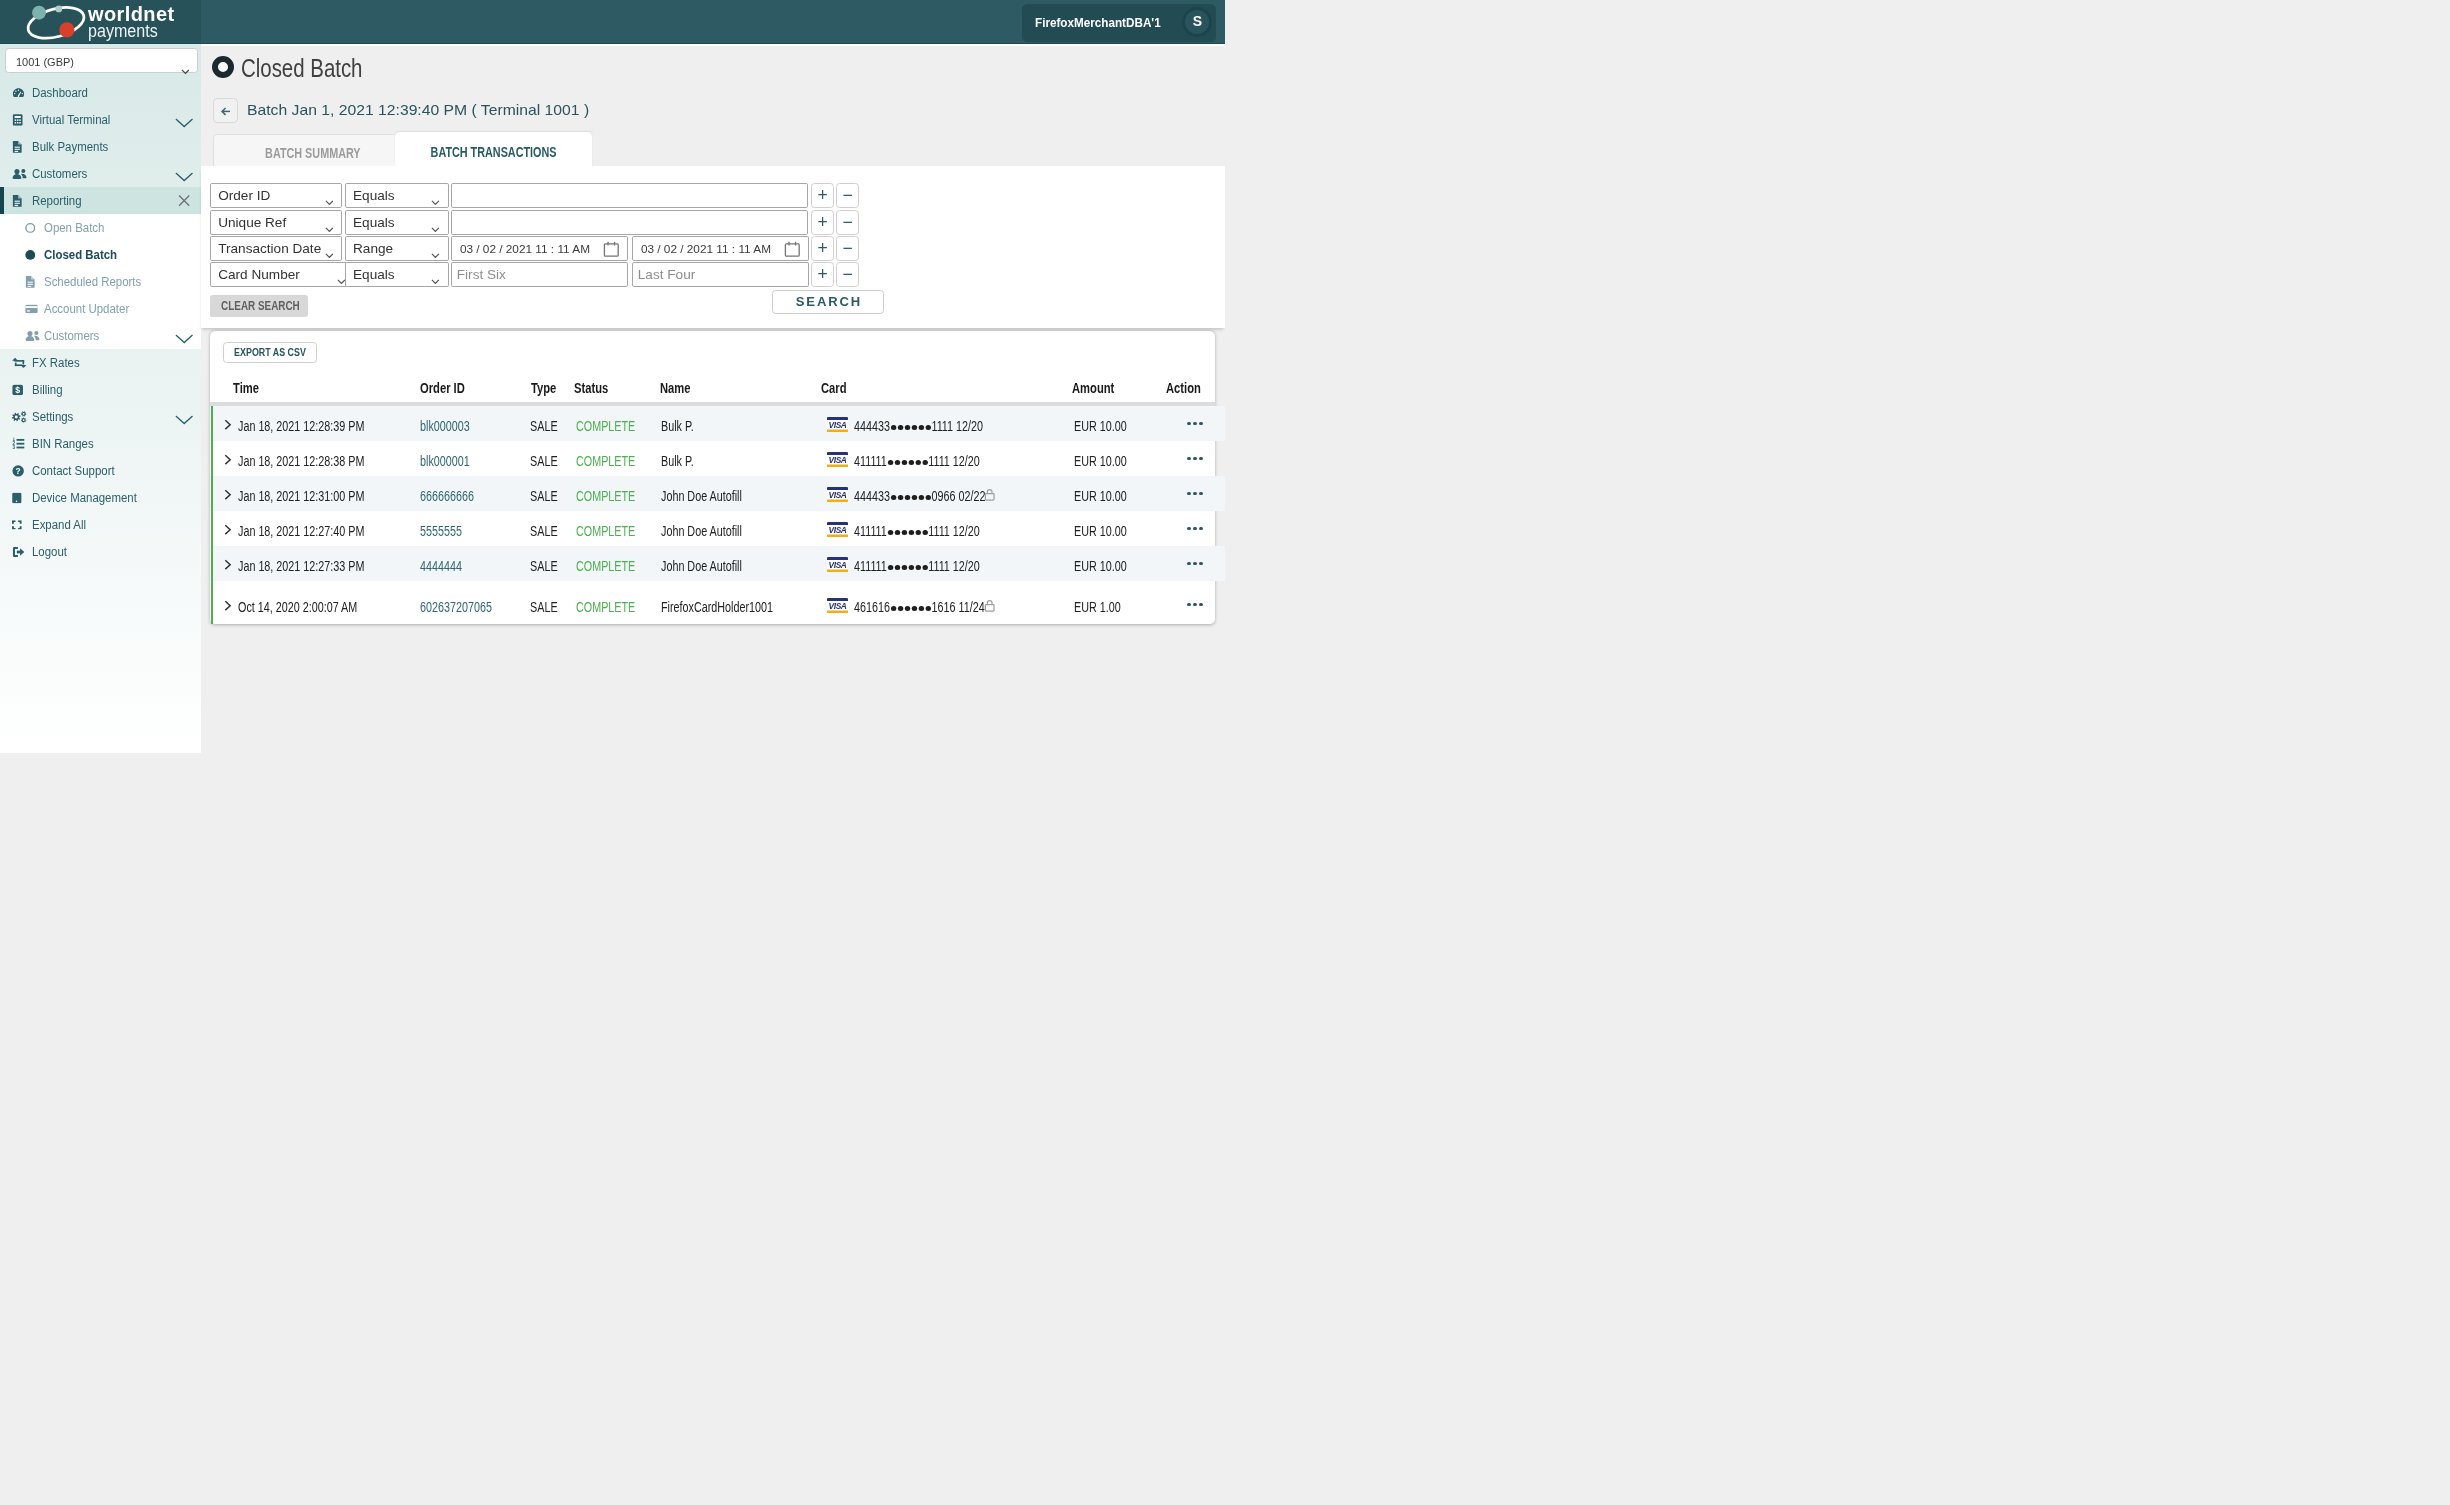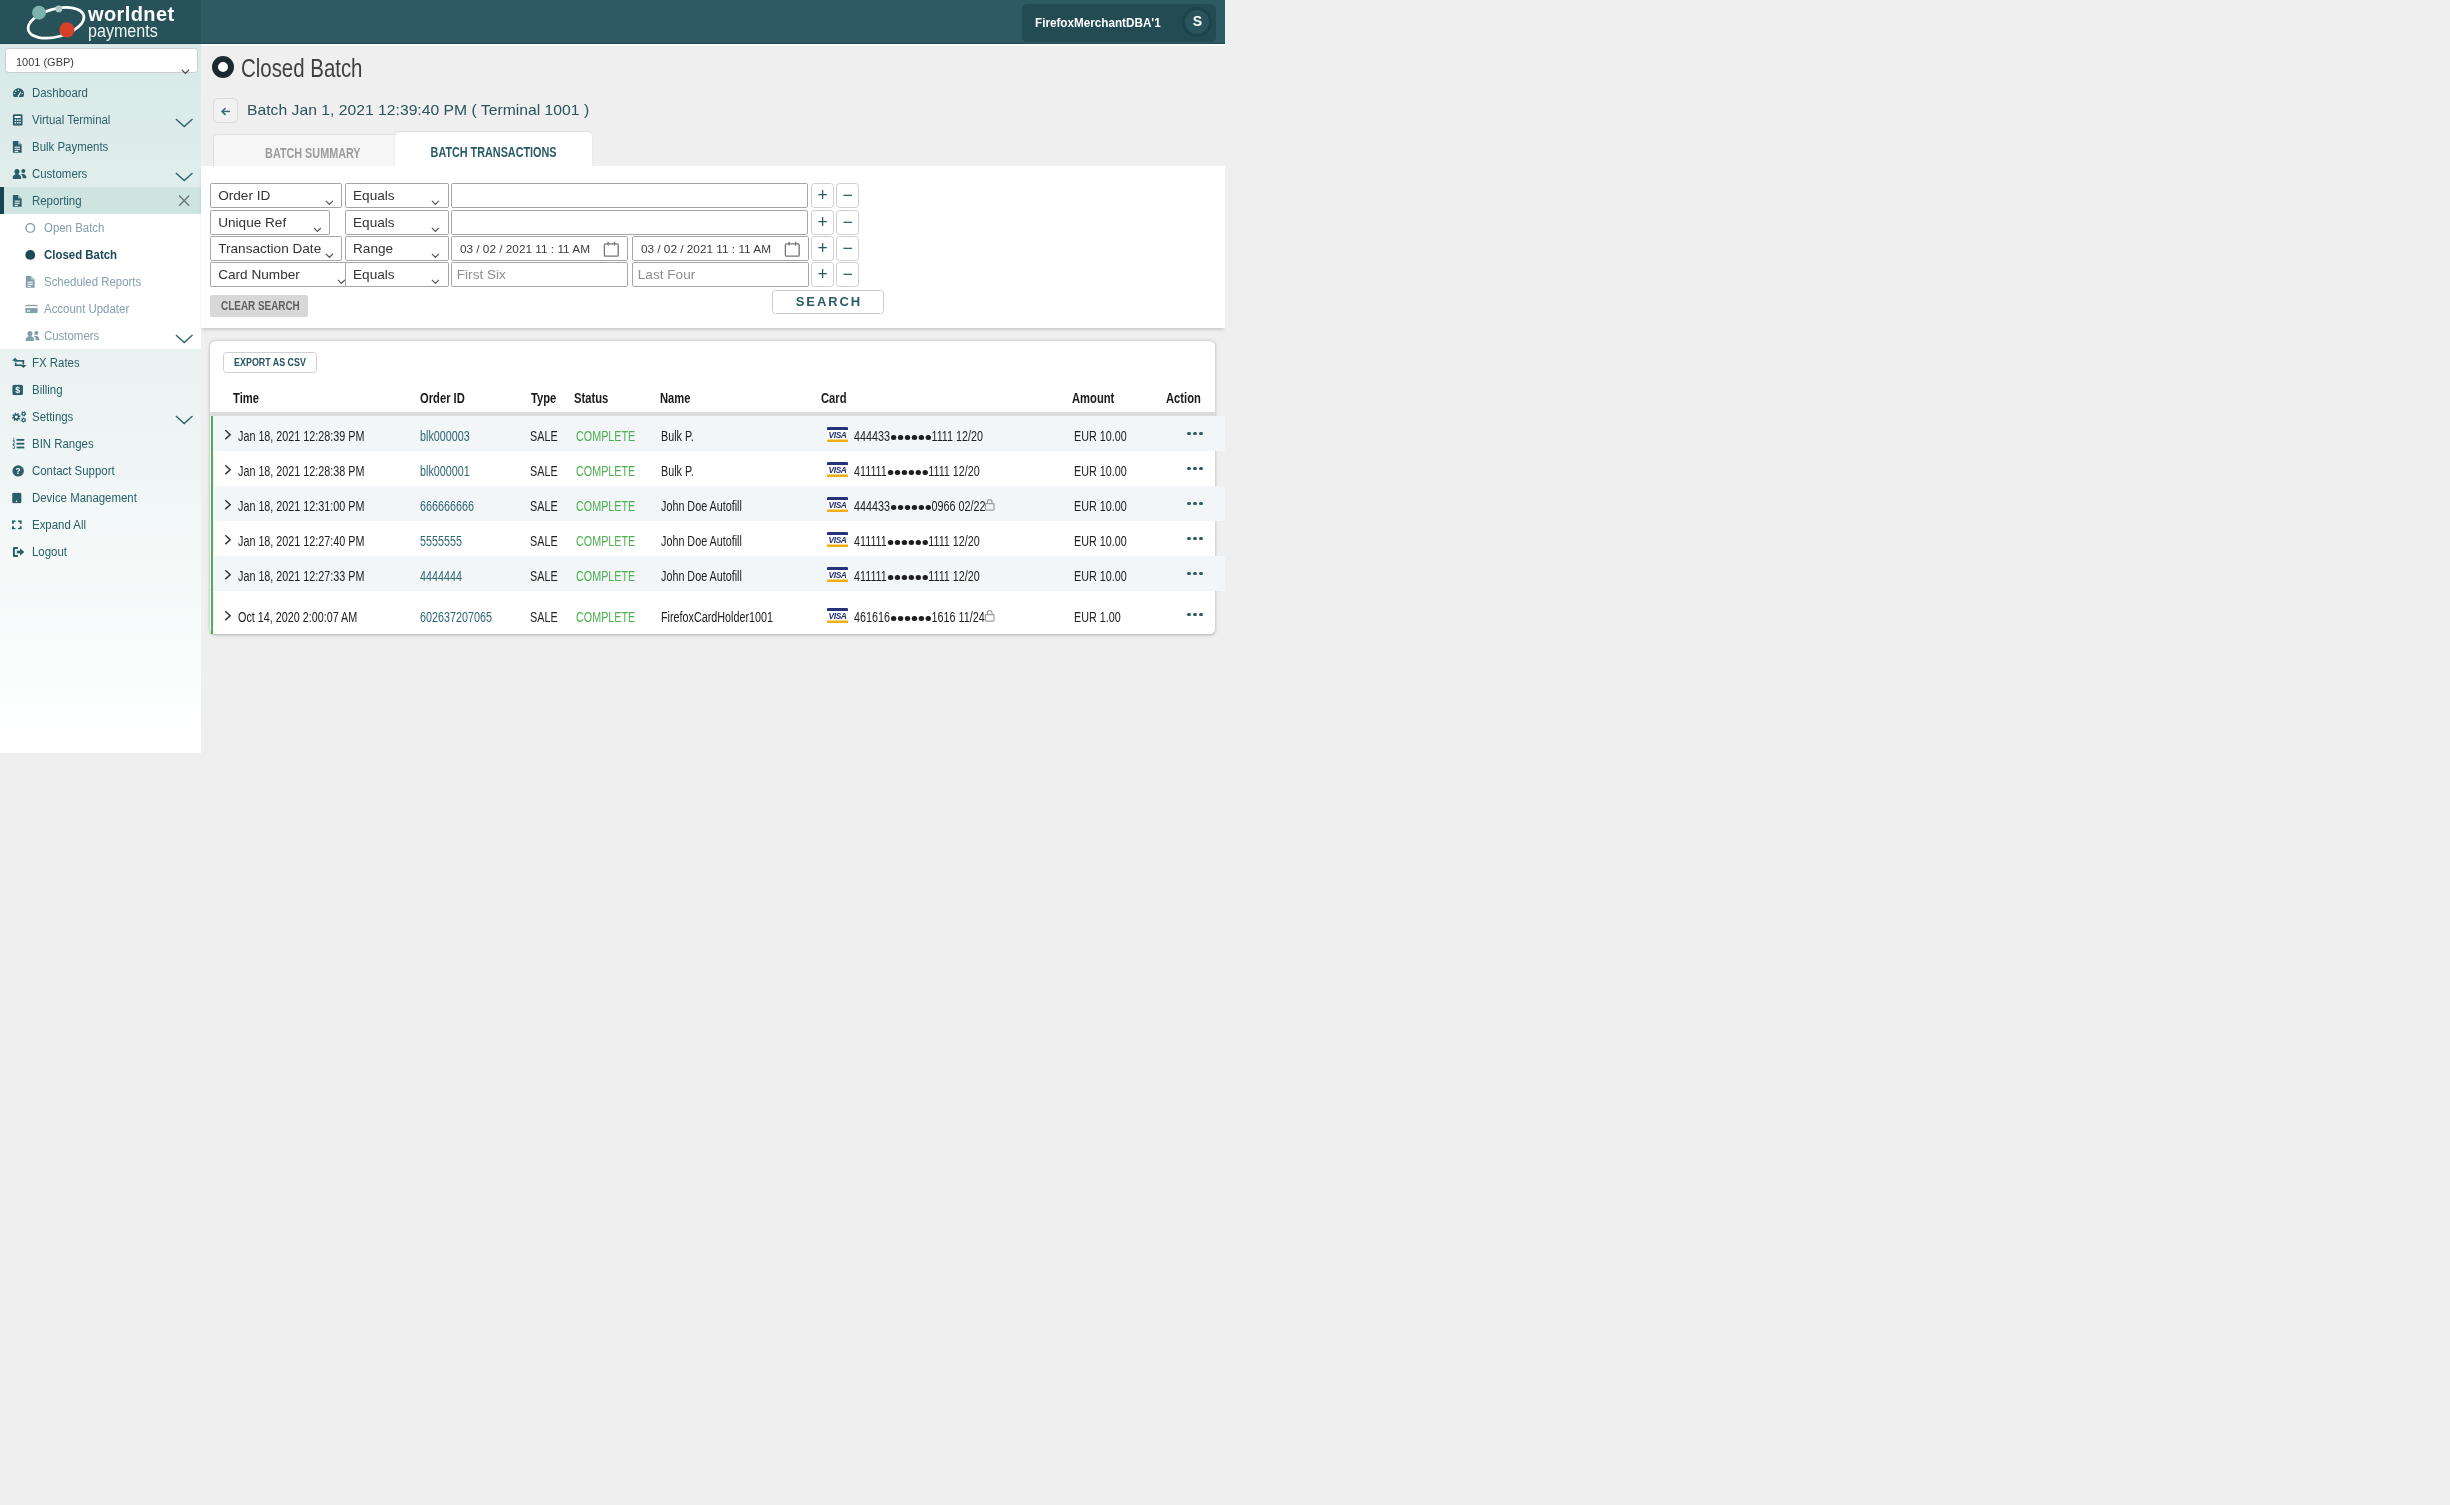--- a/index.html
+++ b/index.html
@@ -57,21 +57,21 @@
 .finp { position:absolute; top:0; height:24.5px; background:#fff; border:0.9px solid #a6a6a6; border-radius:1.8px; font-size:13px; }
 .finp .dt { position:absolute; left:7.9px; top:5.3px; font-size:11.8px; color:#3c3c3c; white-space:pre; }
 .finp .ci { position:absolute; right:7.9px; top:3.5px; }
 .finp .ph { position:absolute; left:4.8px; top:3.9px; font-size:13.6px; color:#8d8d8d; }
 .pm { position:absolute; top:0; width:23px; height:24.5px; background:#fff; border:0.9px solid #cfcfcf; border-radius:3.5px; color:#2a5b66; font-size:17.5px; font-weight:400; text-align:center; line-height:23px; }
 #clearbtn { position:absolute; left:9.2px; top:129px; width:98px; height:22px; background:#d8d8d8; border-radius:2.6px; color:#5f5f5f; font-size:12.7px; font-weight:bold; text-align:center; line-height:22px; }
 #clearbtn .tt, #csvbtn .tt { display:inline-block; transform:scaleX(0.78); transform-origin:50% 50%; white-space:nowrap; }
 #searchbtn { position:absolute; left:571px; top:124px; width:112px; height:23.6px; background:#fff; border:0.9px solid #ccc; border-radius:3.5px; color:#2a5b66; font-size:13px; font-weight:bold; letter-spacing:1.9px; text-align:center; line-height:22px; text-indent:1.9px; }
 
 
-#card { position:absolute; left:9.2px; top:297px; width:1005px; height:293px; background:#fff; border-radius:5.3px; box-shadow:0 0.9px 3.5px rgba(0,0,0,0.28); }
+#card { position:absolute; left:9.2px; top:287px; width:1005px; height:293px; background:#fff; border-radius:5.3px; box-shadow:0 0.9px 3.5px rgba(0,0,0,0.28); }
 #csvbtn { position:absolute; left:12.7px; top:11px; width:94px; height:21.4px; background:#fff; border:0.9px solid #d0d0d0; border-radius:3.5px; color:#27535e; font-size:11.4px; font-weight:bold; text-align:center; line-height:18px; }
 .hcell { position:absolute; top:49px; font-size:14px; font-weight:bold; color:#1a1a1a; transform:scaleX(0.8); transform-origin:0 0; }
 #thdiv { position:absolute; left:0; top:71px; width:1005px; height:3.5px; background:#dcdcdc; }
 #greenbar { position:absolute; left:0.4px; top:75px; width:2.6px; height:218px; background:#4caf50; z-index:5; }
 .row { position:absolute; left:0; width:1202px; height:35px; }
 .row.odd { background:#f2f6f8; }
 .rc { position:absolute; top:56.5%; transform:translateY(-50%) scaleX(0.77); transform-origin:0 50%; font-size:14px; color:#212121; white-space:nowrap; }
 .bu { display:inline-block; width:7px; height:5.3px; border-radius:50%; background:#1f1f1f; margin:0 0.9px 0 1.1px; vertical-align:0.4px; }
 .rc.oid { color:#2e6571; }
 .rc.st { color:#4caf50; }
@@ -357,21 +357,21 @@
           <span class="t">Equals</span>
           <span class="sc"><svg width="8.8" height="5.7" viewBox="0 0 10 6.5" style="">
               <path d="M1 1l4 4 4-4" fill="none" stroke="#555" stroke-width="1.4"></path>
             </svg></span>
         </div>
         <div class="finp" style="left:250px;width:357px;"></div>
         <div class="pm" style="left:610px;">+</div>
         <div class="pm" style="left:635px;">−</div>
       </div>
       <div class="frow" style="top:44px;">
-        <div class="fsel" style="left:9.2px;width:120px;">
+        <div class="fsel" style="left:9.2px;width:132px;">
           <span class="t">Unique Ref</span>
           <span class="sc"><svg width="8.8" height="5.7" viewBox="0 0 10 6.5" style="">
               <path d="M1 1l4 4 4-4" fill="none" stroke="#555" stroke-width="1.4"></path>
             </svg></span>
         </div>
         <div class="fsel" style="left:144px;width:104px;">
           <span class="t">Equals</span>
           <span class="sc"><svg width="8.8" height="5.7" viewBox="0 0 10 6.5" style="">
               <path d="M1 1l4 4 4-4" fill="none" stroke="#555" stroke-width="1.4"></path>
             </svg></span>

